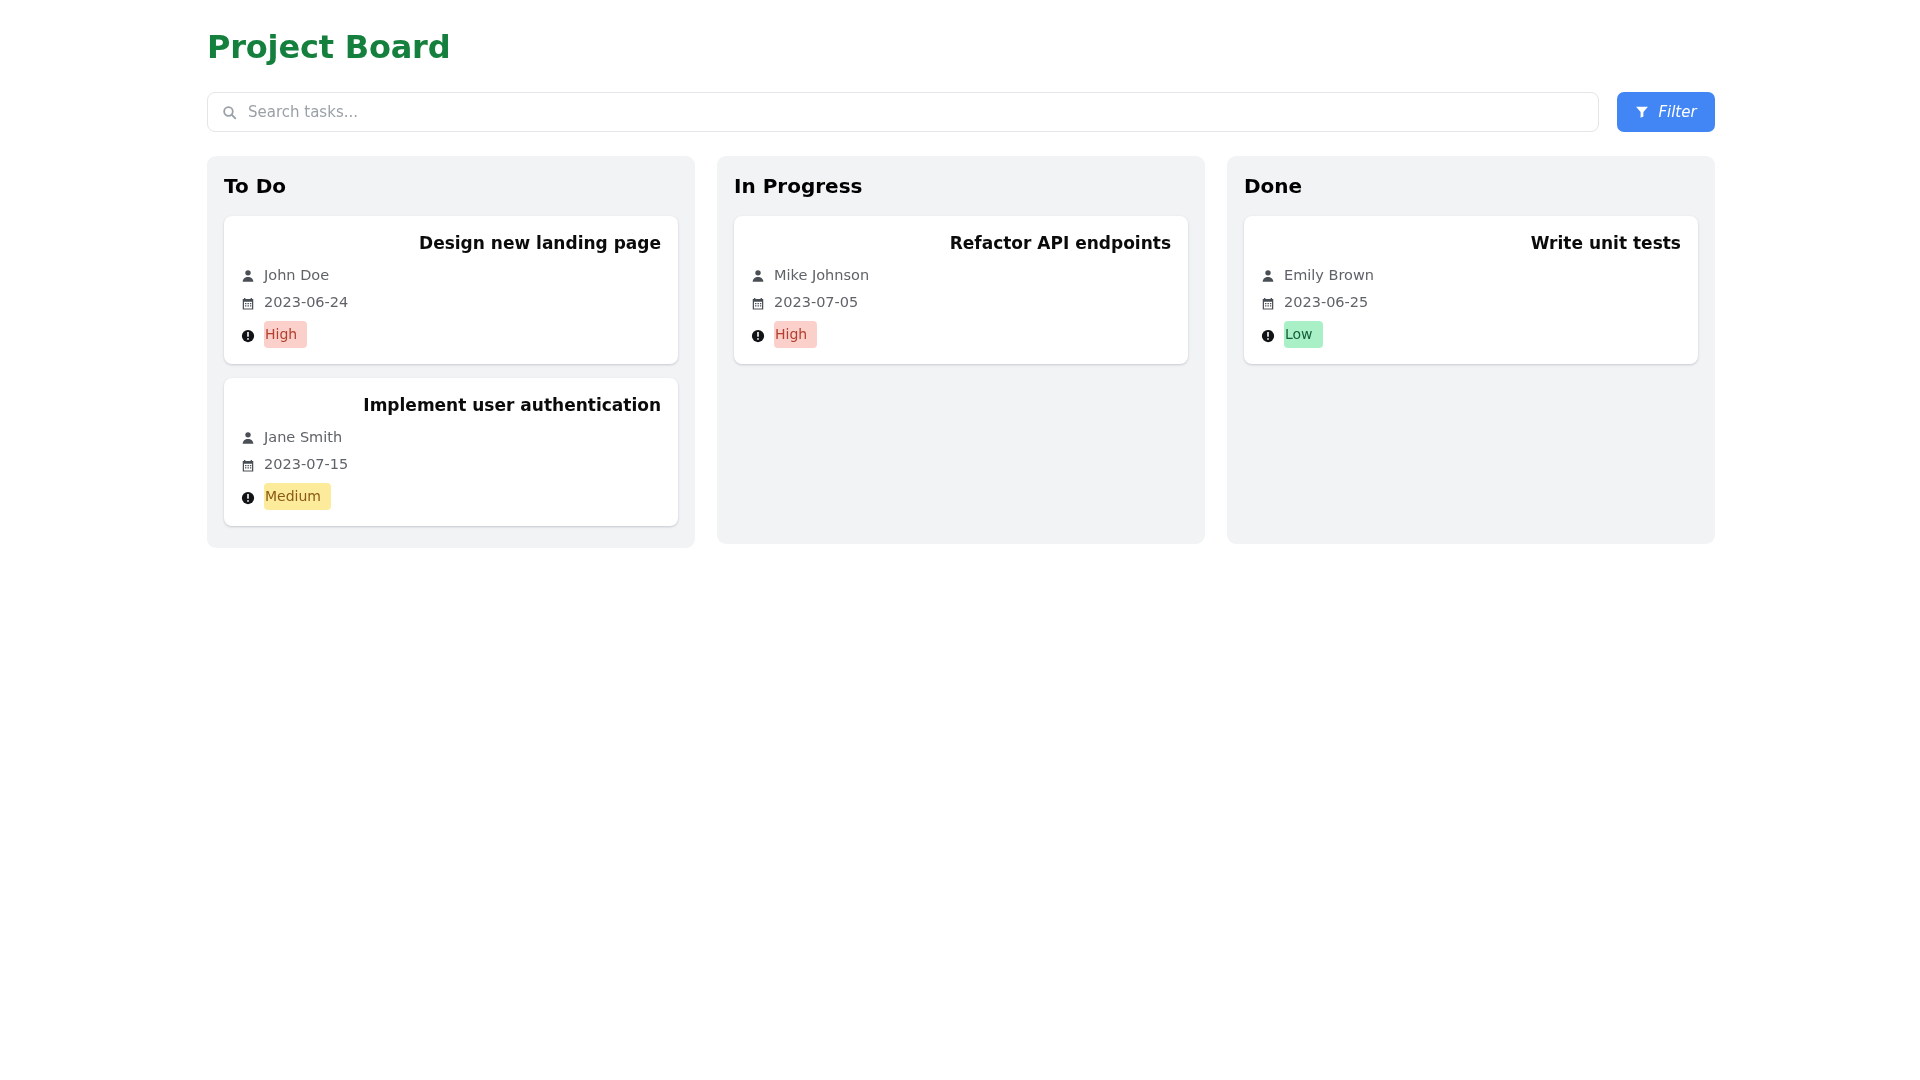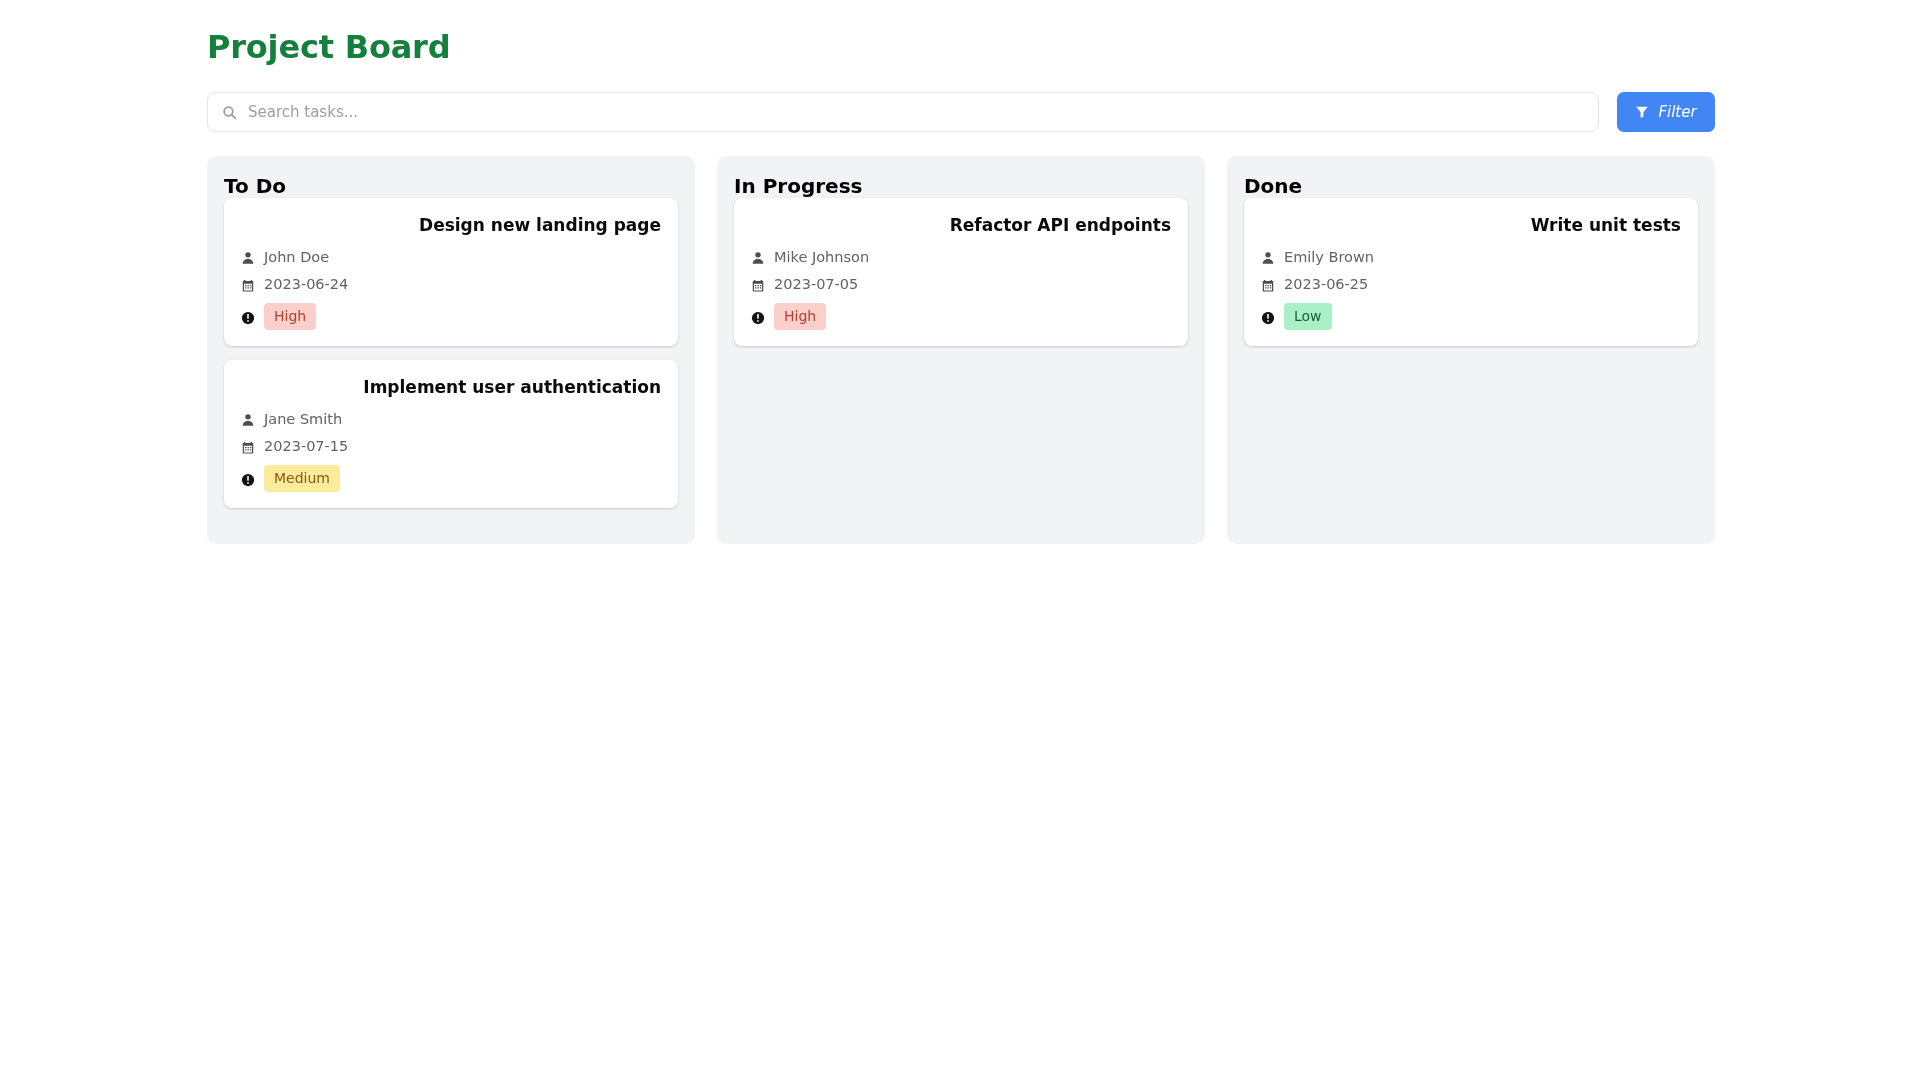--- a/index.html
+++ b/index.html
@@ -106,20 +106,21 @@
     background: #f1f3f5;
     border-radius: 9px;
     padding: 18px 17px 22px 17px;
     min-height: 388px;
   }
 
   .column-title {
     font-size: 20px;
     font-weight: bold;
     color: #000000;
+    margin-bottom: 18px;
     line-height: 1.2;
   }
 
   .card-list {
     display: flex;
     flex-direction: column;
     gap: 14px;
   }
 
   .card {
@@ -165,21 +166,21 @@
     height: 14px;
     flex: 0 0 auto;
     display: block;
     color: #111316;
   }
 
   .badge {
     display: inline-block;
     font-size: 14px;
     line-height: 1;
-    padding: 6px 10px 7px 10px;
+    padding: 6px 10px 7px 1px;
     border-radius: 4px;
     white-space: nowrap;
   }
   .badge.high   { background: #fbd0cb; color: #b2402f; }
   .badge.medium { background: #fbeb9b; color: #8a5a13; }
   .badge.low    { background: #a9f0c7; color: #13603a; }
 </style>
 </head>
 <body>
 

